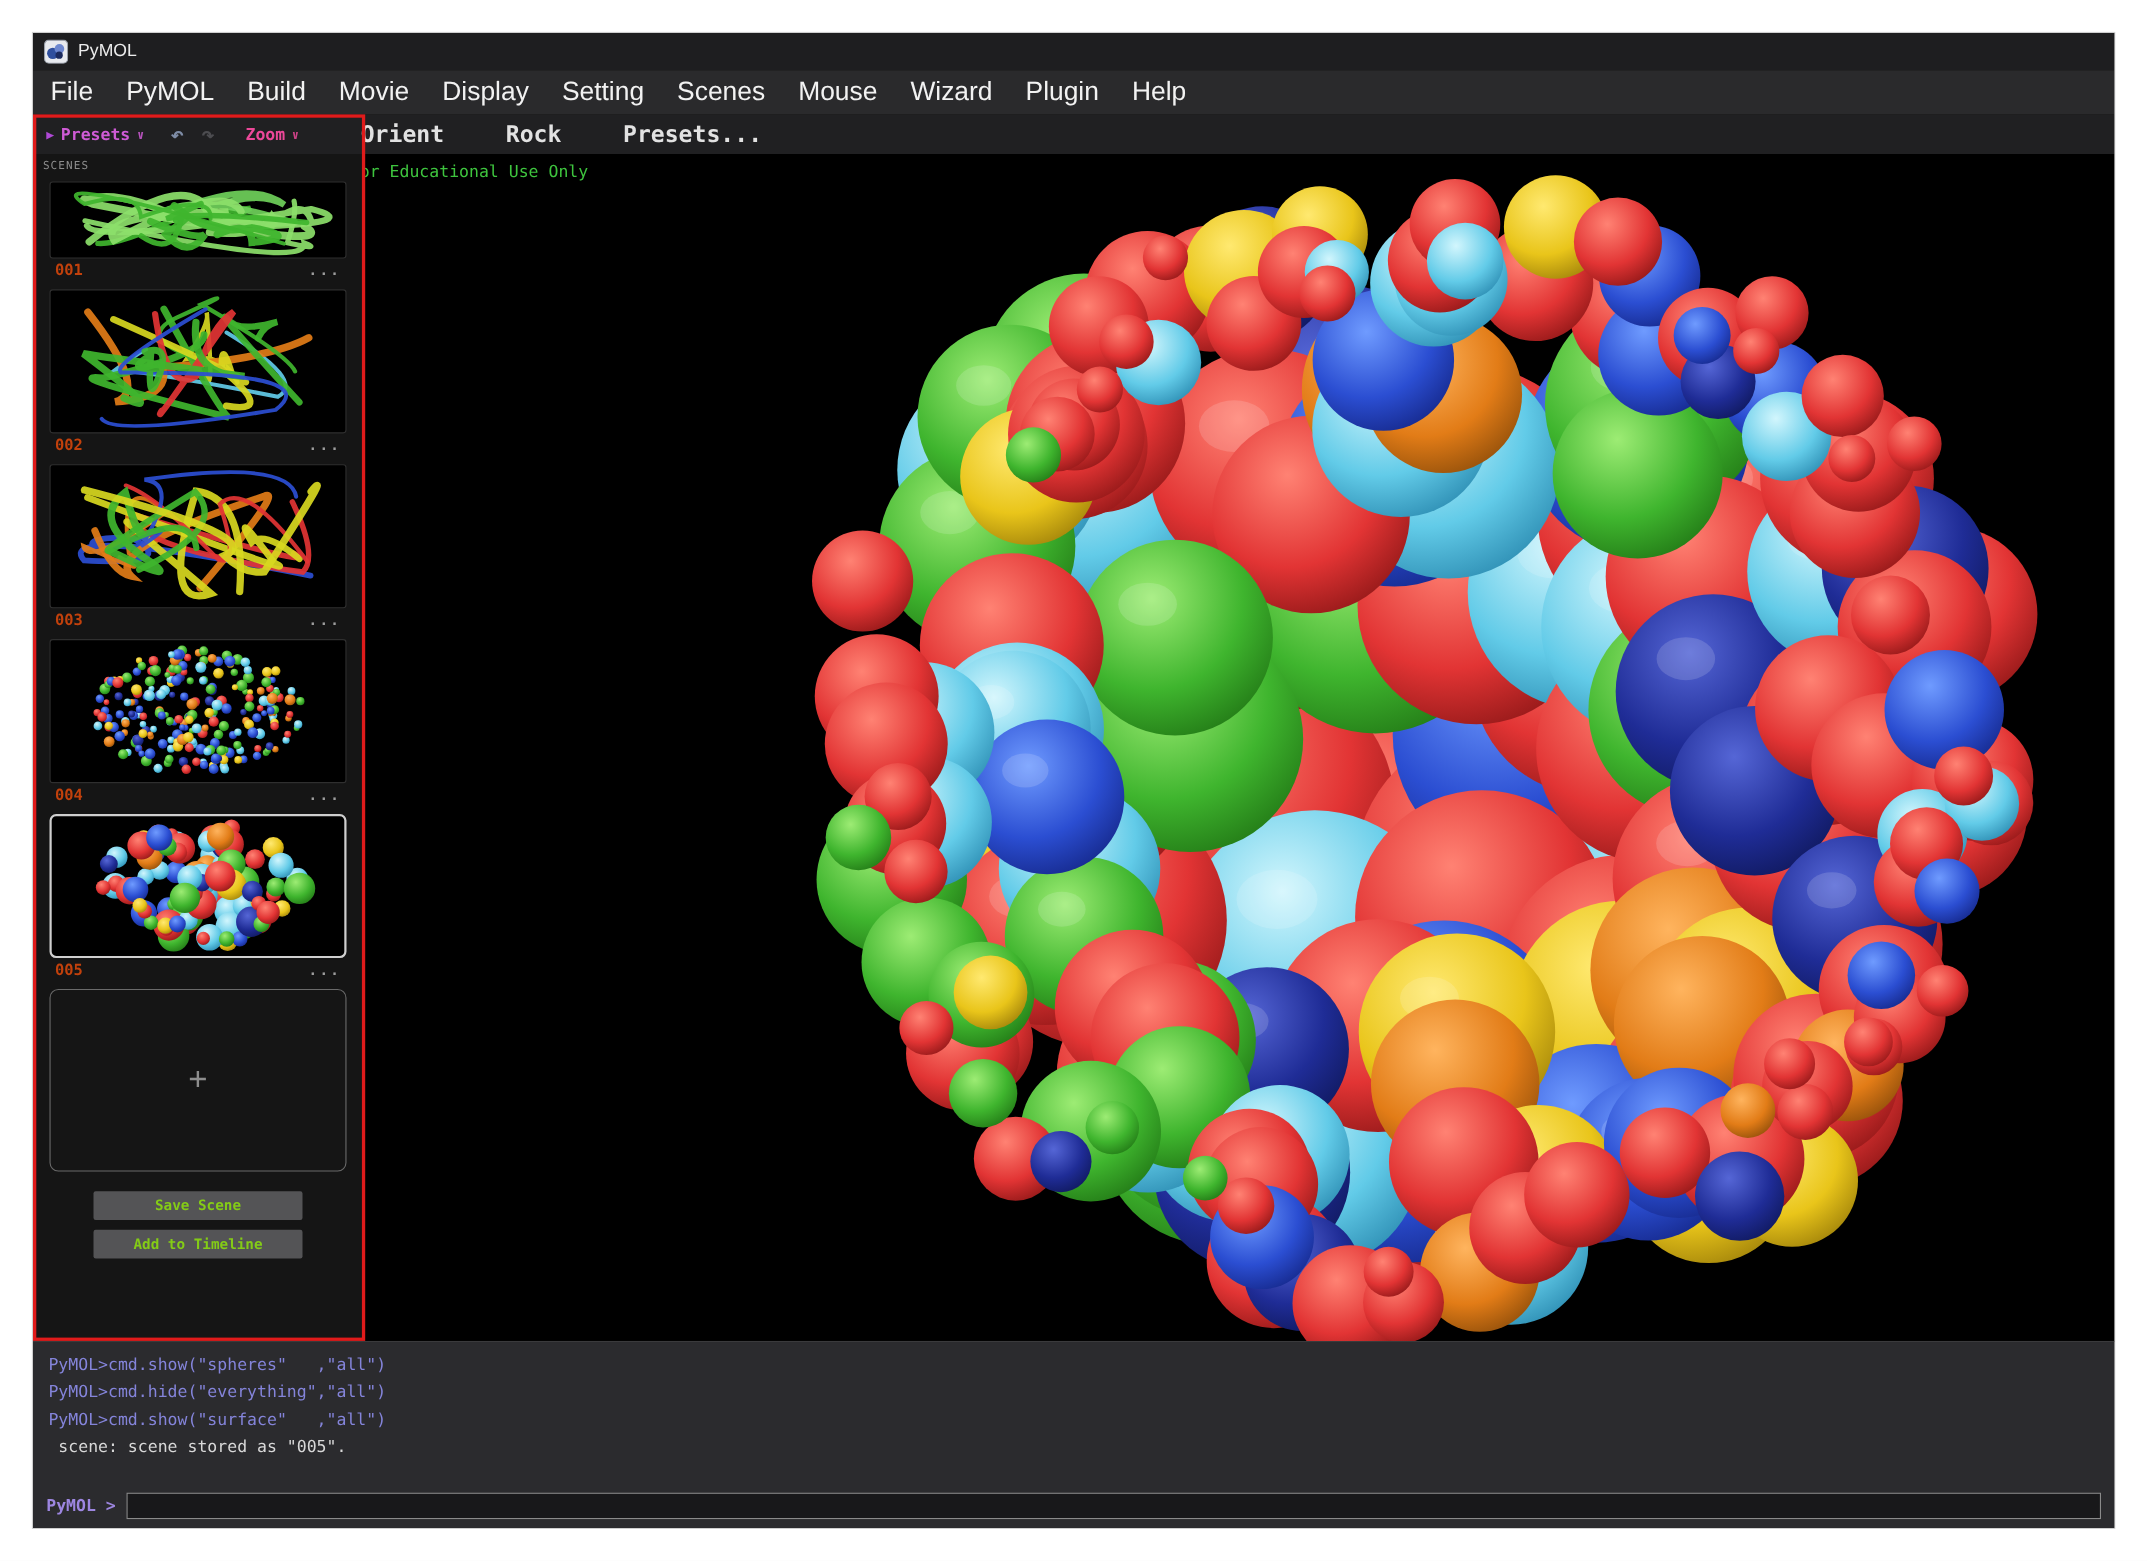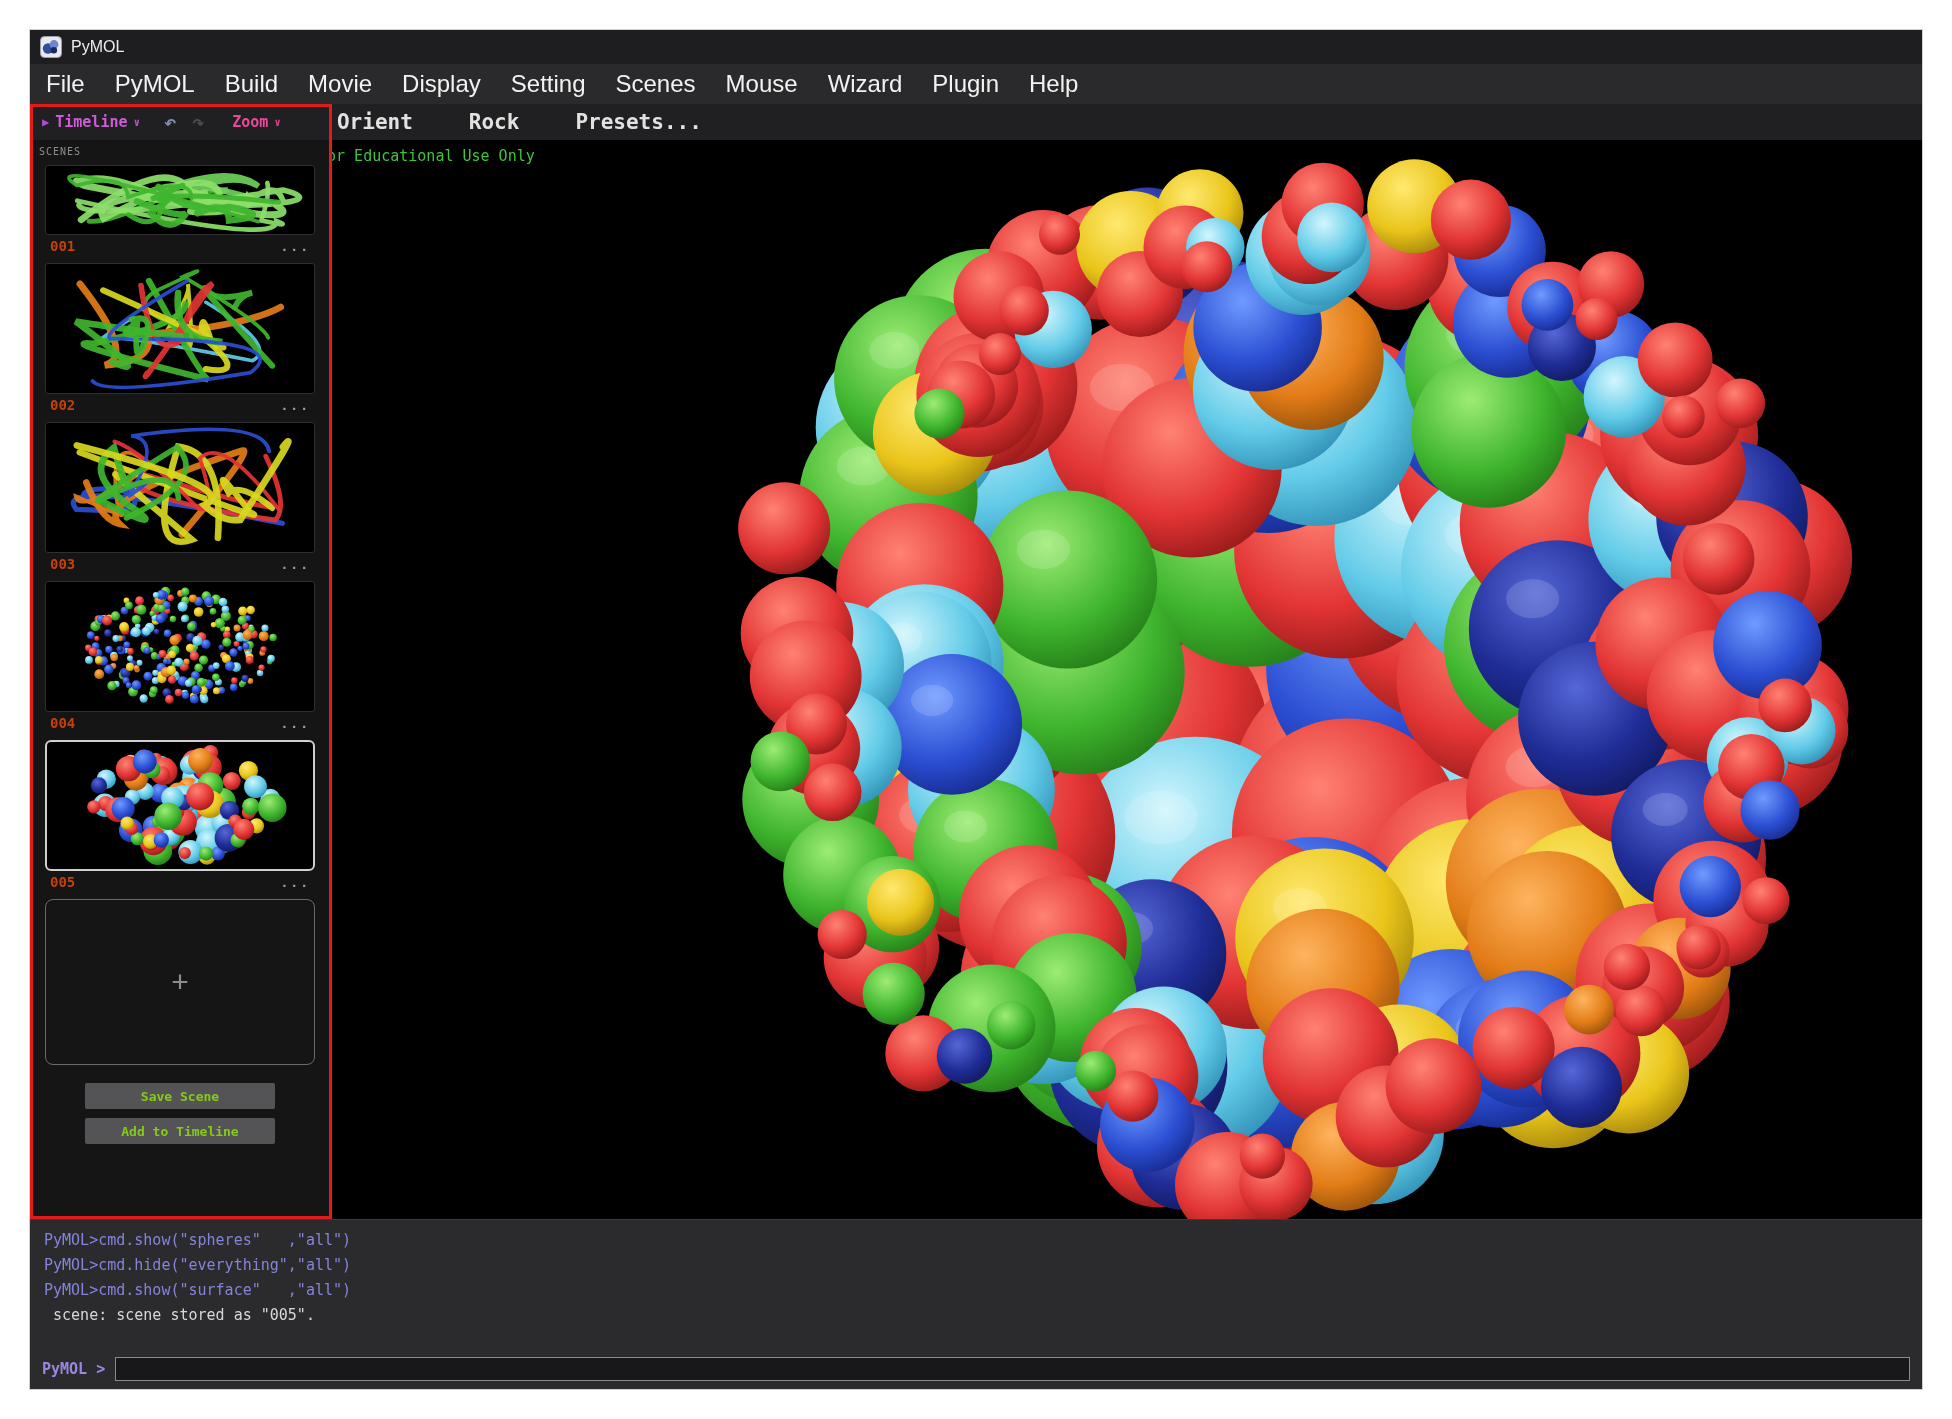--- a/index.html
+++ b/index.html
@@ -68,21 +68,21 @@
       <div class="menu-item">Scenes</div>
       <div class="menu-item">Mouse</div>
       <div class="menu-item">Wizard</div>
       <div class="menu-item">Plugin</div>
       <div class="menu-item">Help</div>
     </div>
 
   <div class="toolbar">
     <div class="tb-group tb-residues">
       <span class="sel-arrow">▶</span>
-      <span>Timeline</span>
+      <span>Presets</span>
       <span class="chev">∨</span>
     </div>
     <span class="tb-undo">↶</span>
     <span class="tb-redo">↷</span>
     <div class="tb-group tb-zoom">
       <span>Zoom</span>
       <span class="chev">∨</span>
     </div>
     <span class="tb-btn">Orient</span>
     <span class="tb-btn">Rock</span>

